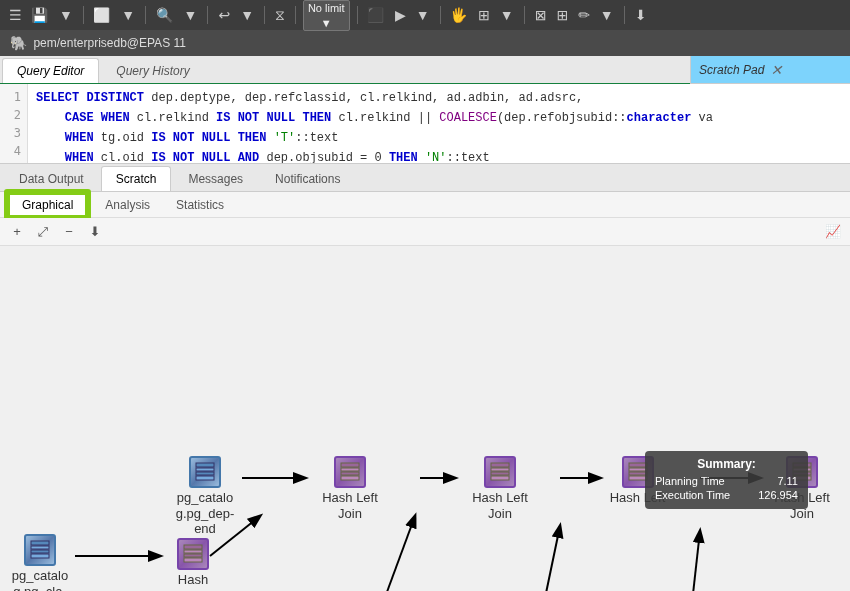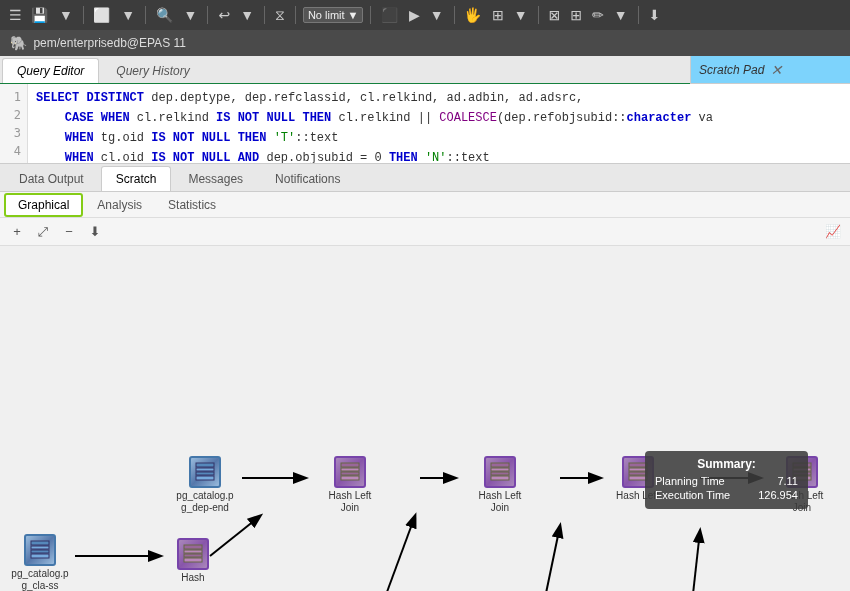--- a/index.html
+++ b/index.html
@@ -26,20 +26,21 @@
       background: #555;
       color: #eee;
       border: 1px solid #777;
       border-radius: 2px;
       padding: 1px 4px;
       font-size: 11px;
       display: flex;
       align-items: center;
       gap: 3px;
       cursor: pointer;
+      flex-direction: column;
     }
 
     
     .title-bar {
       background: #4a4a4a;
       height: 26px;
       display: flex;
       align-items: center;
       padding: 0 10px;
       color: #ddd;
@@ -165,21 +166,21 @@
     }
     .explain-tab {
       padding: 3px 12px;
       font-size: 12px;
       cursor: pointer;
       color: #555;
       border-radius: 3px;
     }
     .explain-tab.active {
       background: #fff;
-      border: 2px solid #84cc16;
+      border: 6px solid #84cc16;
       color: #000;
       font-weight: 500;
     }
 
     
     .graphical-toolbar {
       background: #f5f5f5;
       height: 28px;
       display: flex;
       align-items: center;
@@ -227,21 +228,21 @@
     }
     .node-icon.hash-icon {
       background: linear-gradient(135deg, #aa88bb 0%, #8855aa 50%, #aa88bb 100%);
       border: 2px solid #7744aa;
     }
     .node-icon svg {
       width: 20px;
       height: 20px;
     }
     .node-label {
-      font-size: 10px;
+      font-size: 13px;
       color: #333;
       line-height: 1.2;
       max-width: 60px;
       word-break: break-word;
     }
 
     
     .arrows-svg {
       position: absolute;
       top: 0; left: 0;

